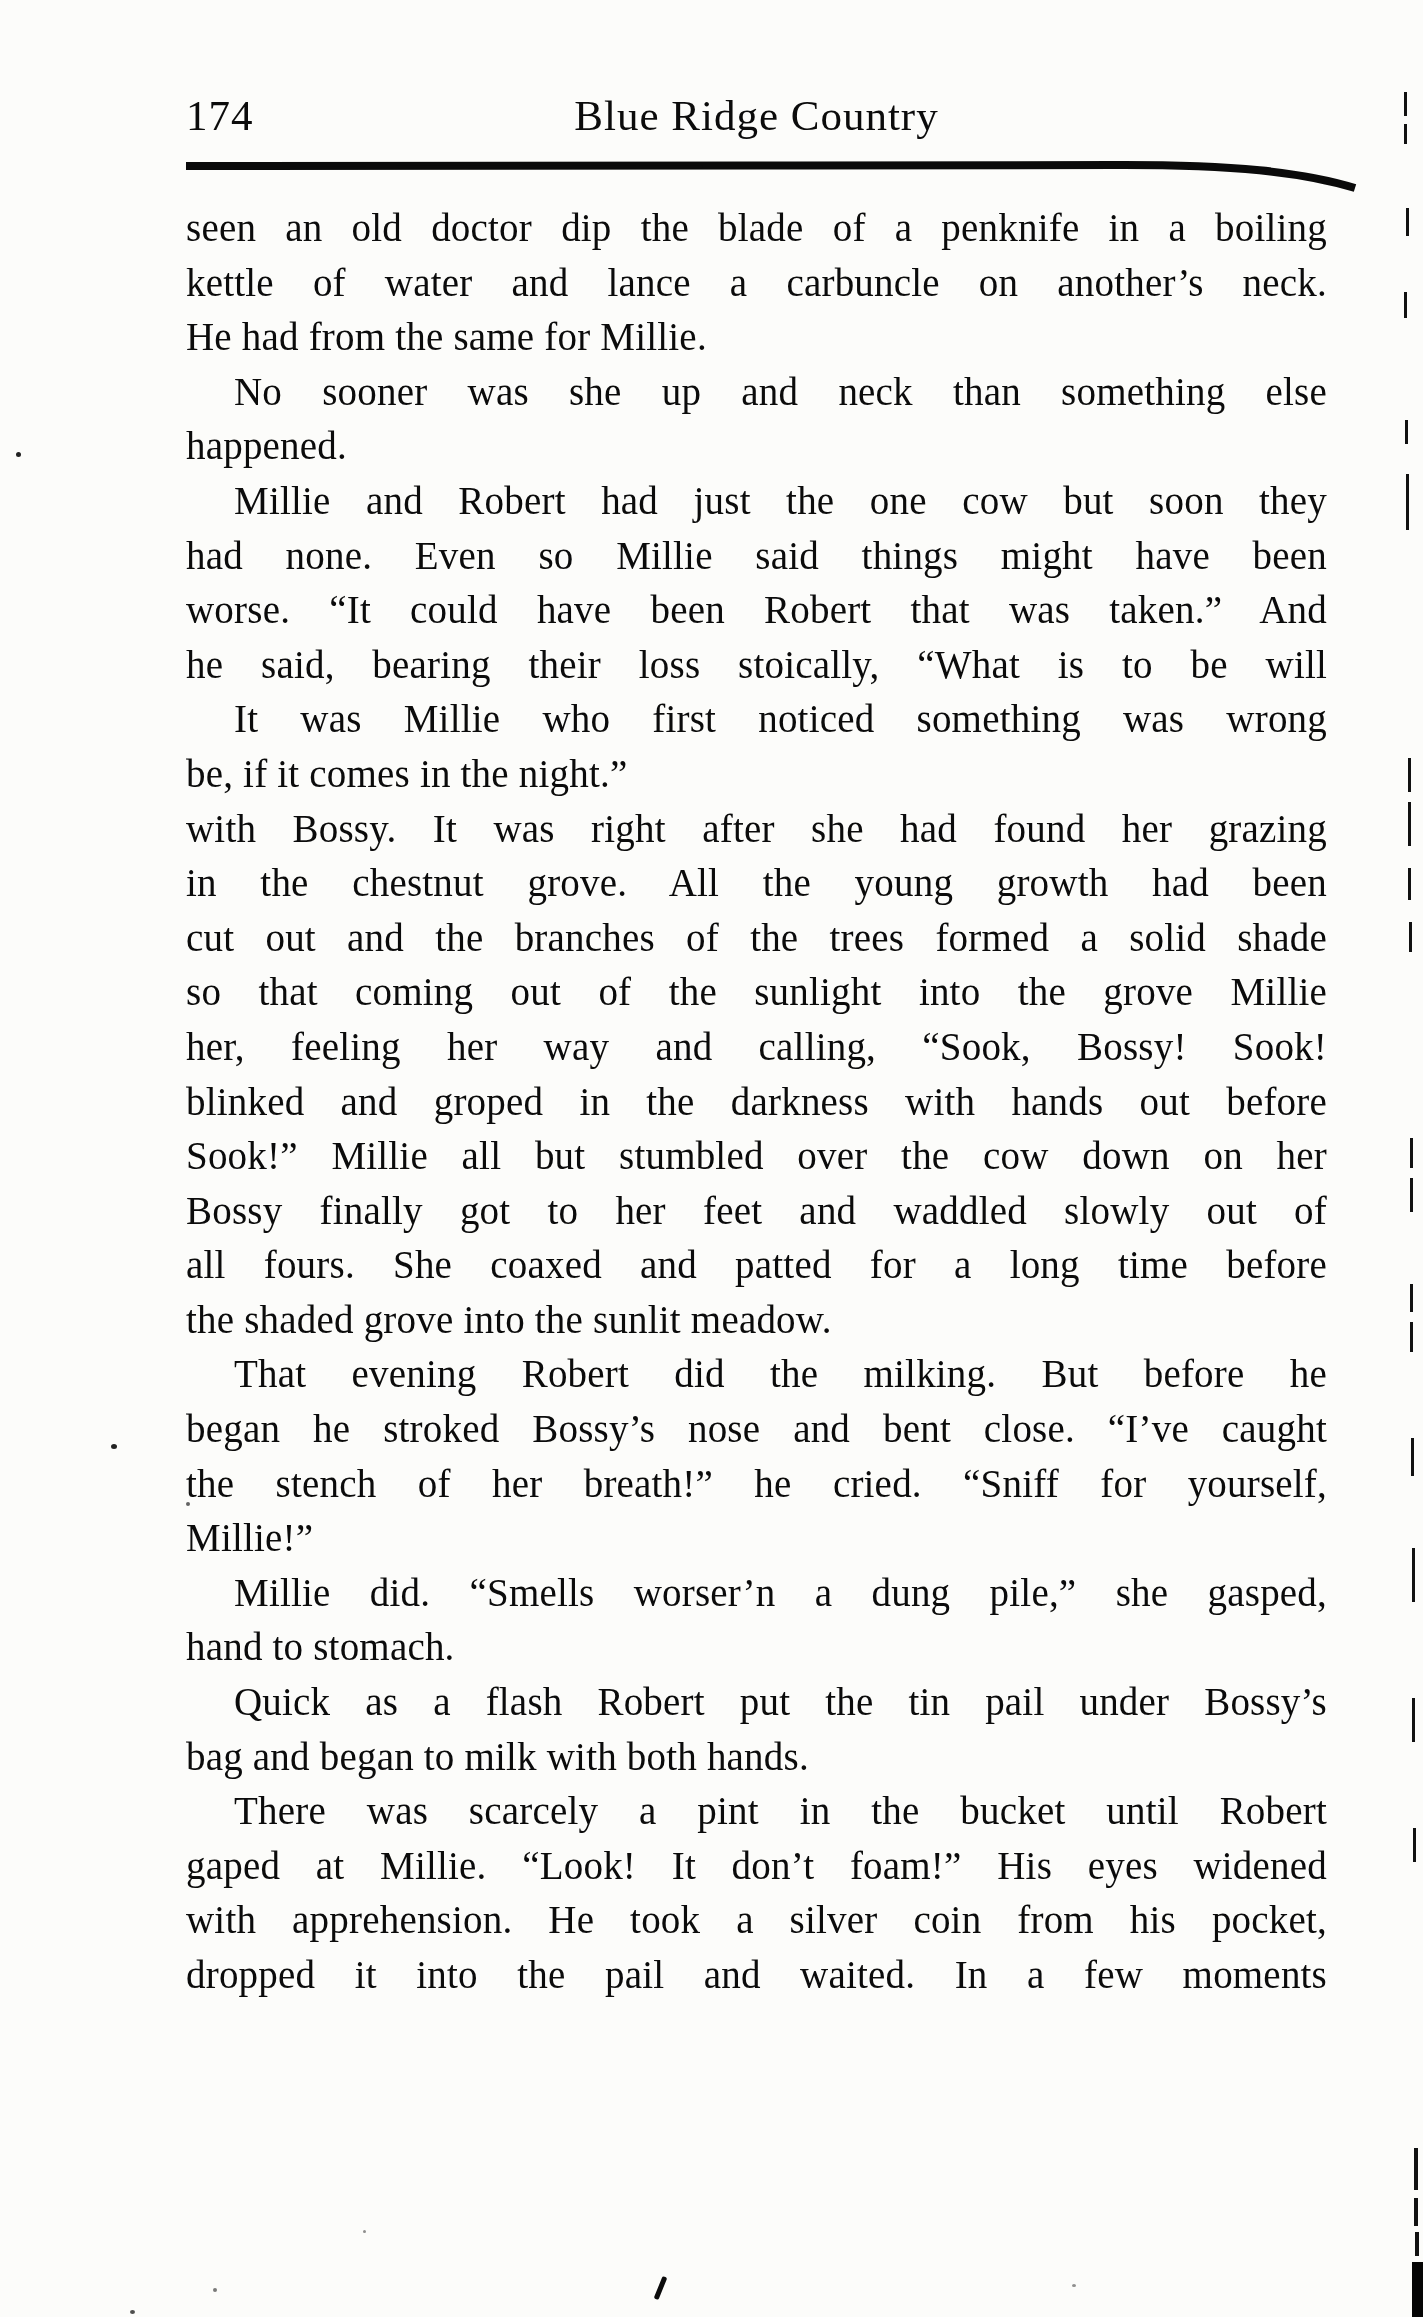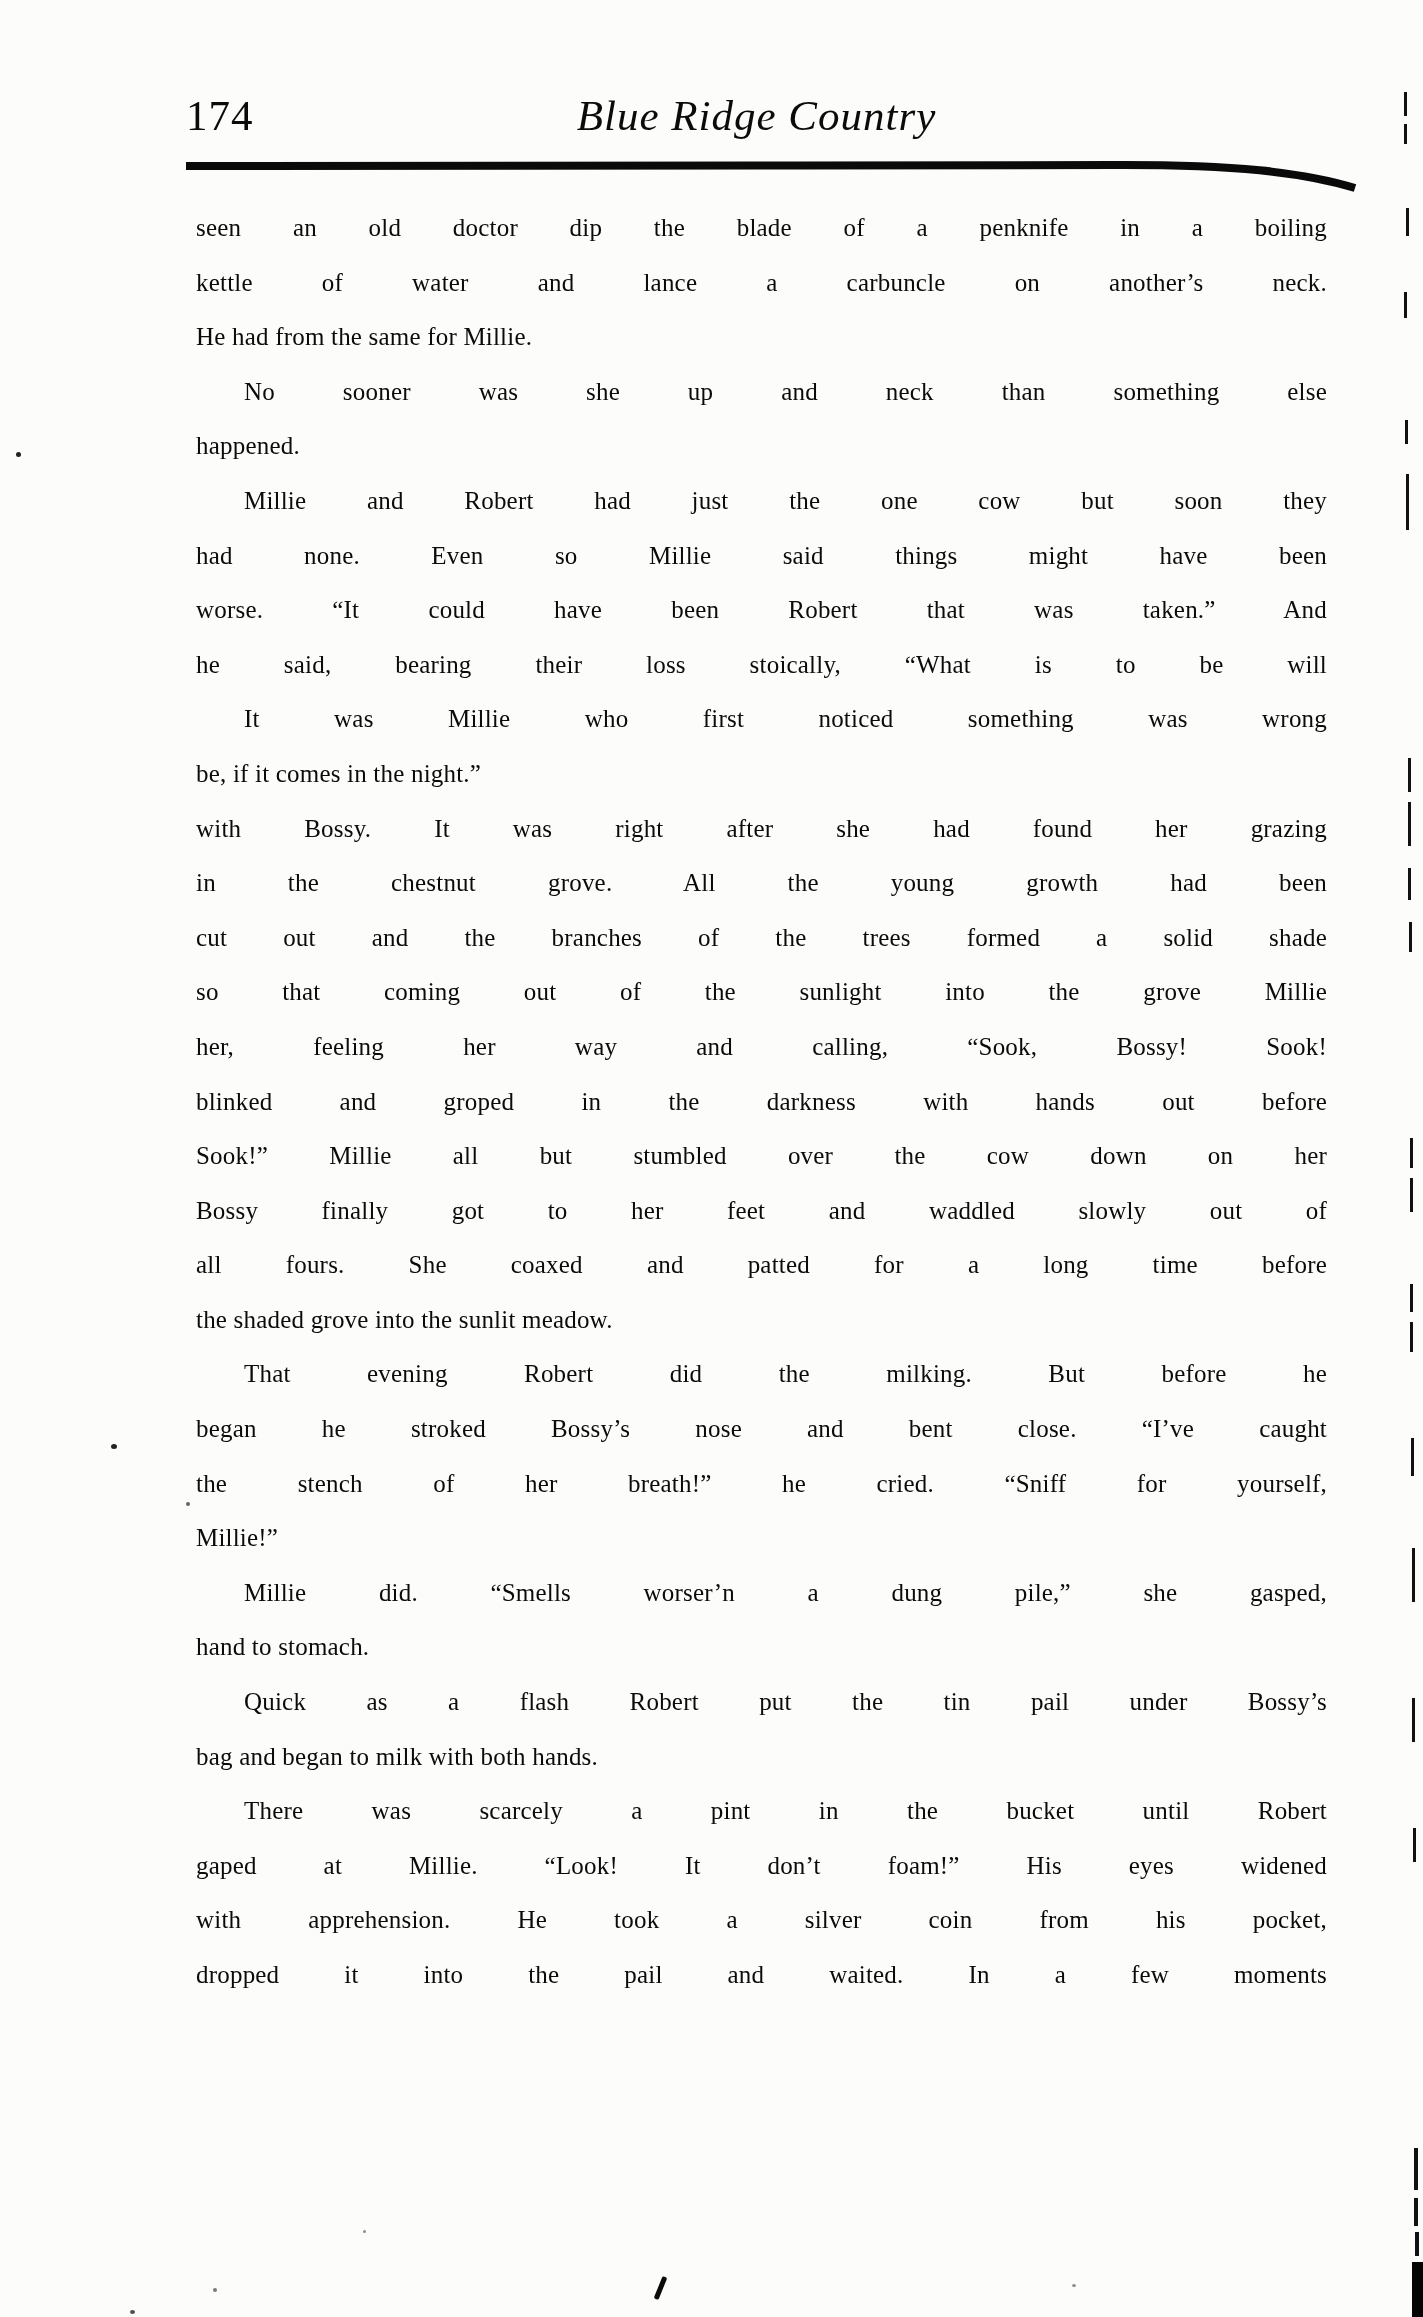--- a/index.html
+++ b/index.html
@@ -7,26 +7,26 @@
     position:relative;
     width:1423px;height:2317px;
     background:#fcfcfa;
     overflow:hidden;
     font-family:"Liberation Serif","DejaVu Serif",serif;
     color:#0b0b0b;
   }
   .header{position:absolute;left:186px;top:90px;width:1141px;height:56px;}
   .pagenum{position:absolute;left:0;top:0;font-size:43px;line-height:52px;letter-spacing:1px;}
   .title{position:absolute;left:50%;top:0;transform:translateX(-50%);
-         font-size:43px;line-height:52px;font-style:italic;letter-spacing:1px;white-space:nowrap;}
+         font-size:43px;line-height:52px;letter-spacing:1px;white-space:nowrap;}
   .rule{position:absolute;left:183px;top:158px;}
   .body{position:absolute;left:186px;top:201px;width:1141px;}
   .line{
-    font-size:25px;line-height:54.6px;letter-spacing:0.2px;
-    white-space:normal;text-align:left;margin-left:10px;
+    font-size:39px;line-height:54.6px;letter-spacing:0.2px;
+    white-space:normal;text-align:left;
   }
   .line.j{text-align:justify;text-align-last:justify;}
   .line.i{text-indent:48px;}
   
   .tick{position:absolute;background:#111;}
   .speck{position:absolute;background:#222;border-radius:50%;}
   .slash{position:absolute;background:#0b0b0b;transform:rotate(22deg);border-radius:2px;}
   .cornerbar{position:absolute;background:#050505;}
 </style>
 </head>

